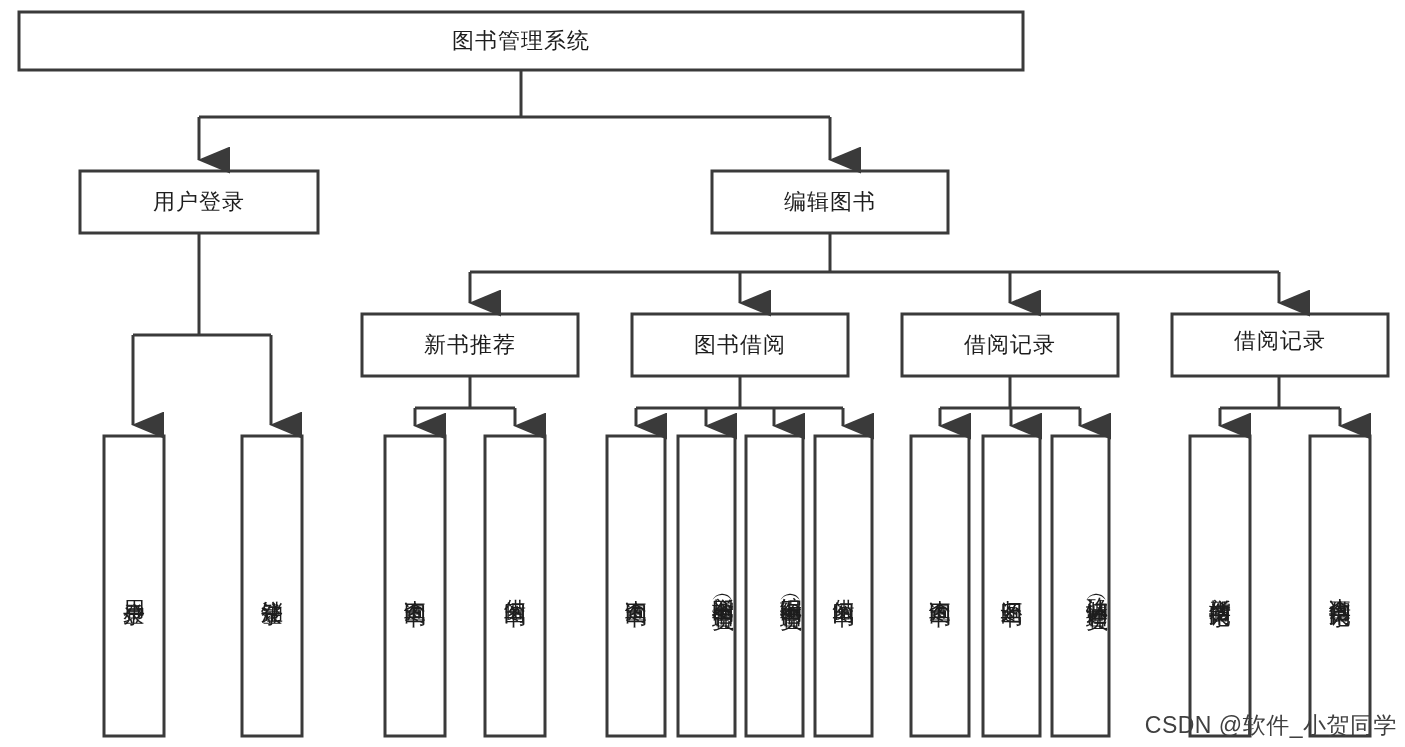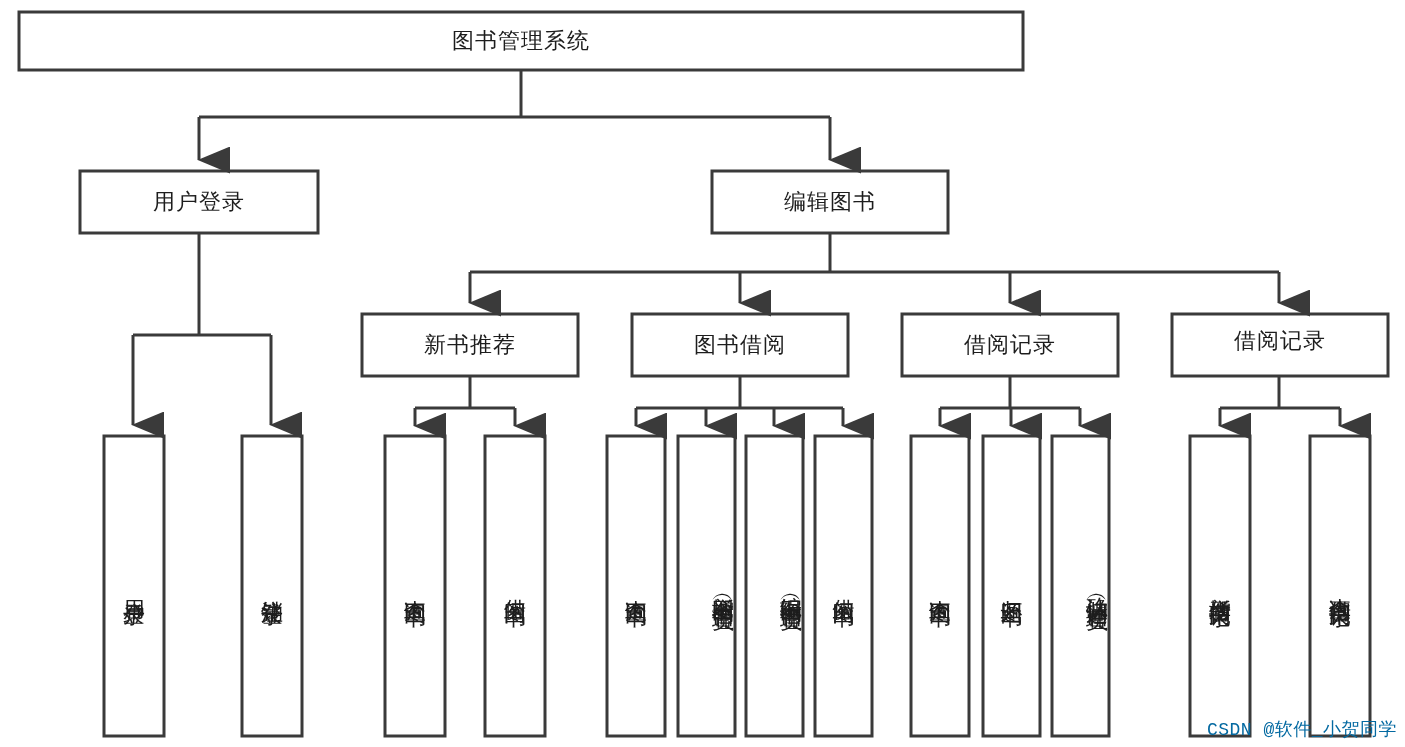--- a/index.html
+++ b/index.html
@@ -65,23 +65,23 @@
     font-size: 22px;
     color: #1d1d1d;
     letter-spacing: 1px;
     white-space: nowrap;
     pointer-events: none;
   }
   #watermark {
     position: absolute;
     right: 8px;
     bottom: 6px;
-    font-family: Liberation Mono, monospace;
-    font-size: 18px;
-    color: #0369a1;
+    font-family: Liberation Sans, sans-serif;
+    font-size: 23px;
+    color: #404040;
     letter-spacing: 0.5px;
     user-select: none;
     white-space: nowrap;
   }
 </style>
 </head>
 <body>
 
 <div id="diagram-root">
 

